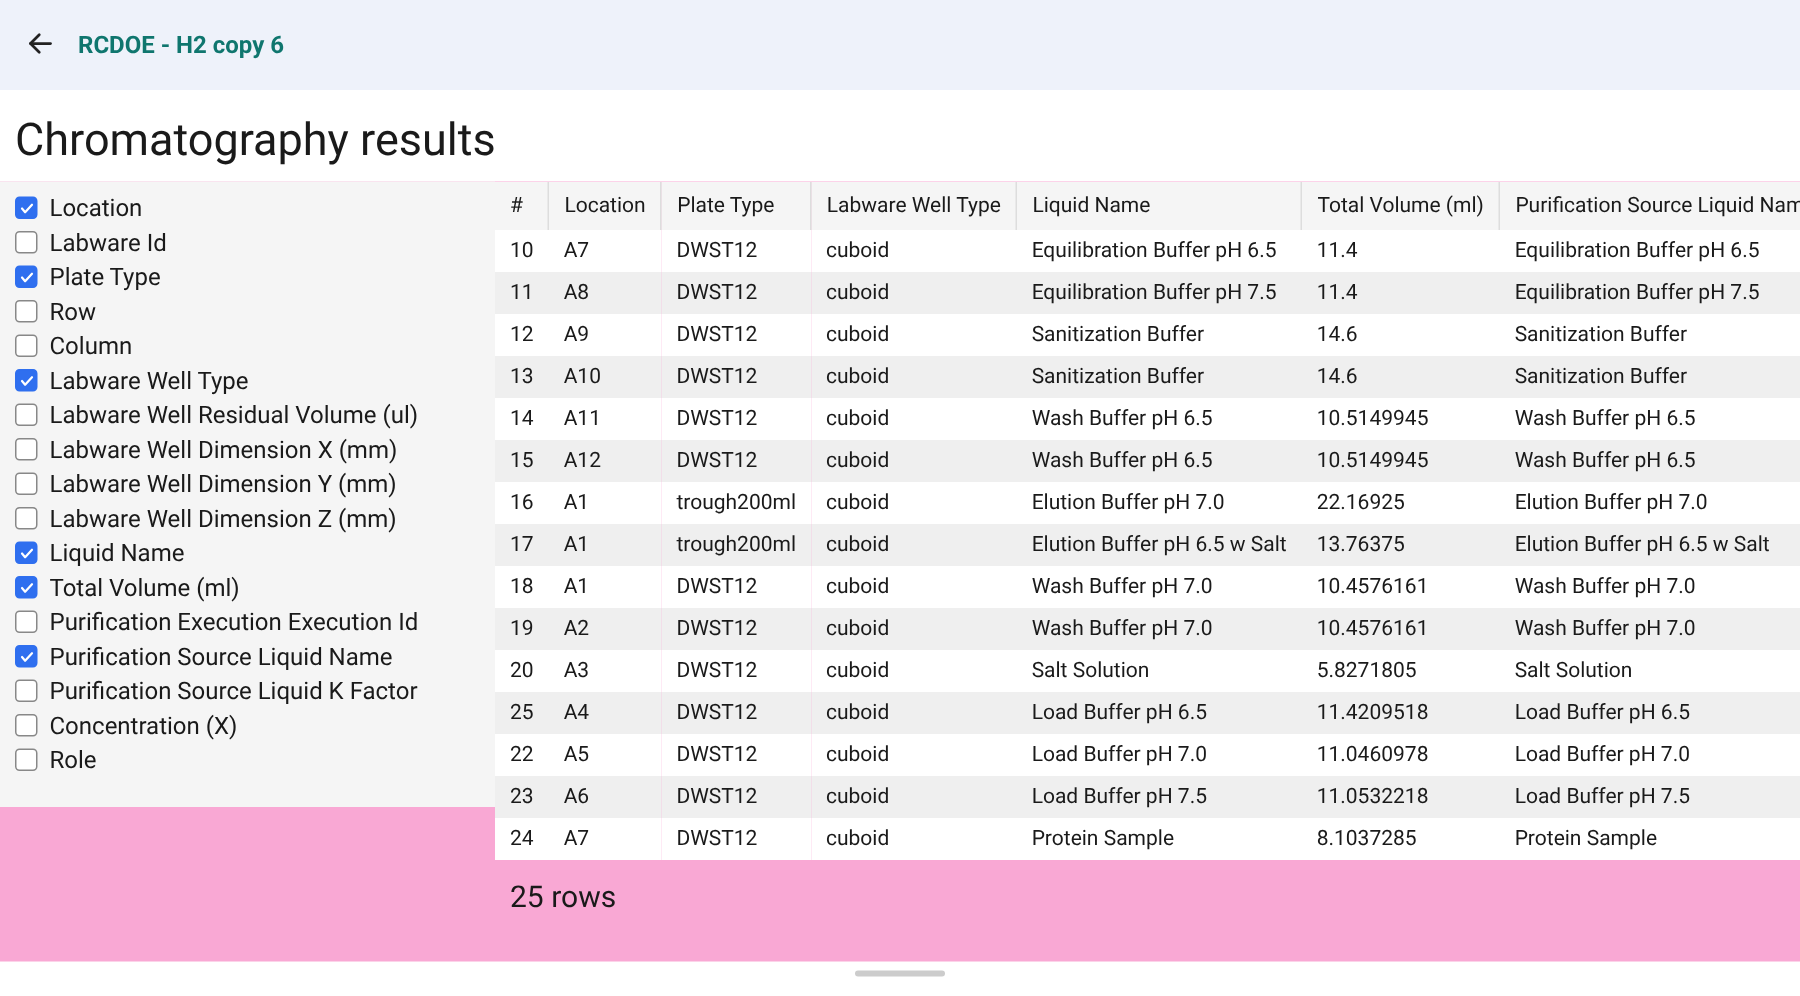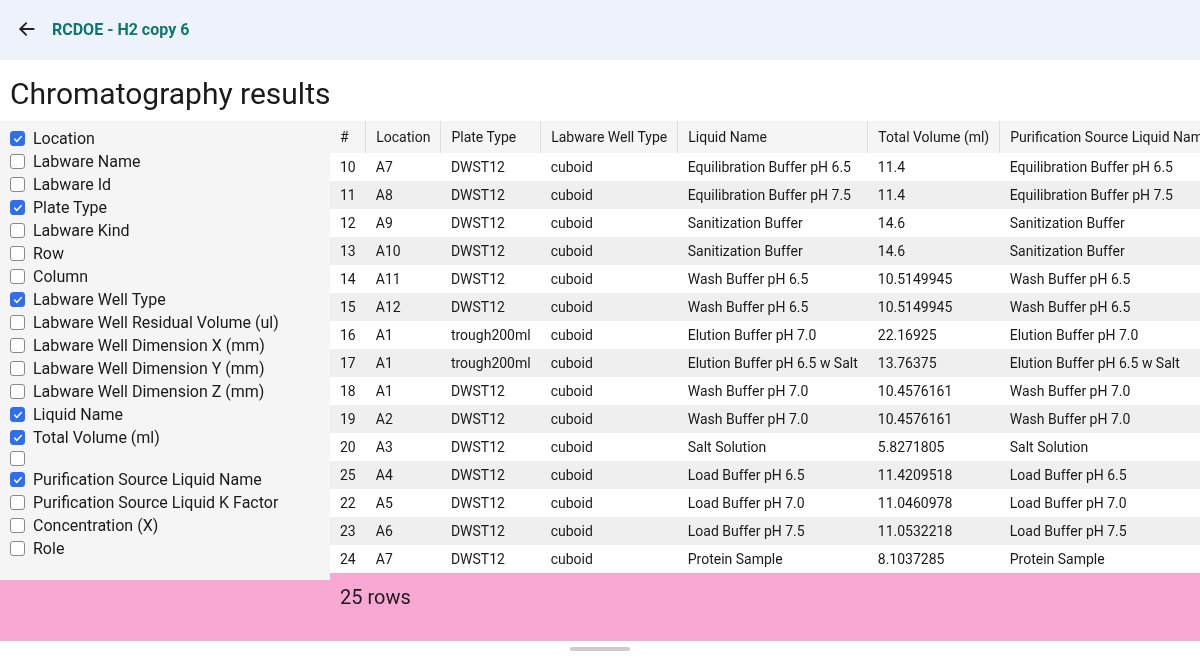--- a/index.html
+++ b/index.html
@@ -128,40 +128,32 @@
       <div class="field-row">
         <span class="checkbox checked">
           <svg width="10" height="10" viewBox="0 0 24 24" fill="none" stroke="#fff" stroke-width="3.5" stroke-linecap="round" stroke-linejoin="round">
             <polyline points="4 12 9 18 20 6"></polyline>
           </svg>
         </span>
         <span>Location</span>
       </div>
       <div class="field-row">
         <span class="checkbox"></span>
-        <span>Labware Name</span>
-      </div>
-      <div class="field-row">
-        <span class="checkbox"></span>
         <span>Labware Id</span>
       </div>
       <div class="field-row">
         <span class="checkbox checked">
           <svg width="10" height="10" viewBox="0 0 24 24" fill="none" stroke="#fff" stroke-width="3.5" stroke-linecap="round" stroke-linejoin="round">
             <polyline points="4 12 9 18 20 6"></polyline>
           </svg>
         </span>
         <span>Plate Type</span>
       </div>
       <div class="field-row">
         <span class="checkbox"></span>
-        <span>Labware Kind</span>
-      </div>
-      <div class="field-row">
-        <span class="checkbox"></span>
         <span>Row</span>
       </div>
       <div class="field-row">
         <span class="checkbox"></span>
         <span>Column</span>
       </div>
       <div class="field-row">
         <span class="checkbox checked">
           <svg width="10" height="10" viewBox="0 0 24 24" fill="none" stroke="#fff" stroke-width="3.5" stroke-linecap="round" stroke-linejoin="round">
             <polyline points="4 12 9 18 20 6"></polyline>
@@ -196,20 +188,21 @@
       <div class="field-row">
         <span class="checkbox checked">
           <svg width="10" height="10" viewBox="0 0 24 24" fill="none" stroke="#fff" stroke-width="3.5" stroke-linecap="round" stroke-linejoin="round">
             <polyline points="4 12 9 18 20 6"></polyline>
           </svg>
         </span>
         <span>Total Volume (ml)</span>
       </div>
       <div class="field-row">
         <span class="checkbox"></span>
+        <span>Purification Execution Execution Id</span>
       </div>
       <div class="field-row">
         <span class="checkbox checked">
           <svg width="10" height="10" viewBox="0 0 24 24" fill="none" stroke="#fff" stroke-width="3.5" stroke-linecap="round" stroke-linejoin="round">
             <polyline points="4 12 9 18 20 6"></polyline>
           </svg>
         </span>
         <span>Purification Source Liquid Name</span>
       </div>
       <div class="field-row">

